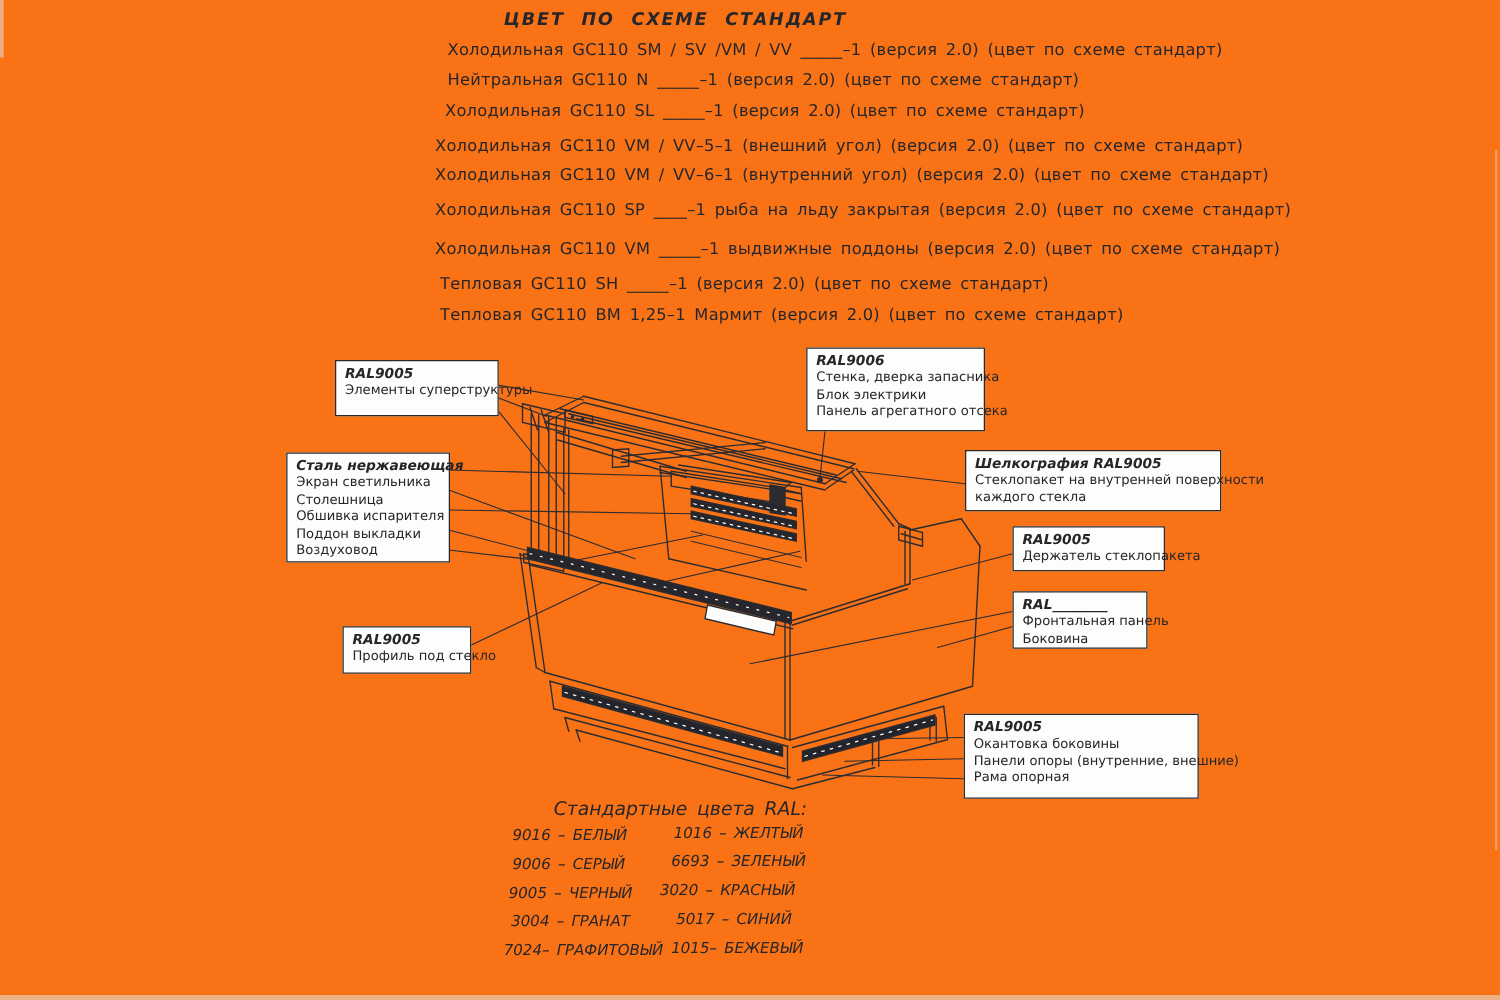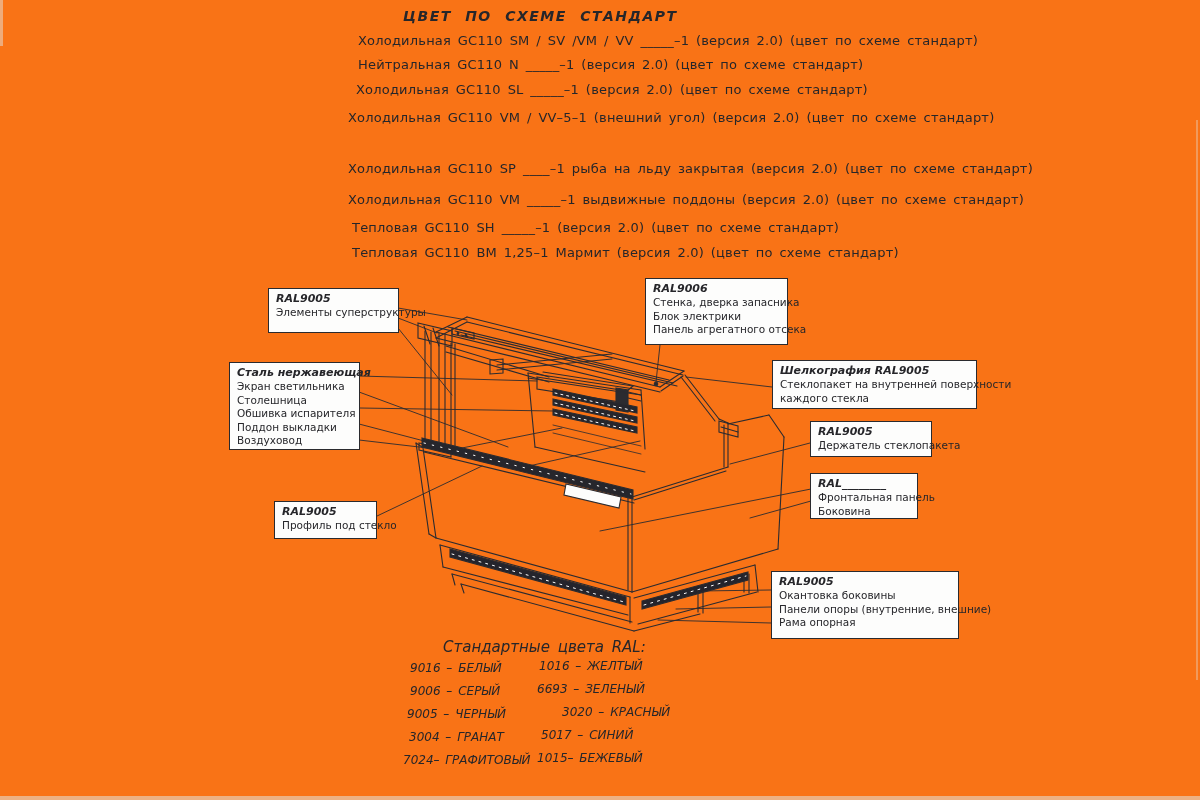--- a/index.html
+++ b/index.html
@@ -175,20 +175,21 @@
       </g>
     </g>
   </svg>
 
   <div class="doc-title" style="left:403px;top:8px">ЦВЕТ ПО СХЕМЕ СТАНДАРТ</div>
 
   <div class="pline" style="left:358px;top:33px">Холодильная GC110 SM / SV /VM / VV _____–1  (версия 2.0) (цвет по схеме стандарт)</div>
   <div class="pline" style="left:358px;top:57px">Нейтральная GC110 N _____–1  (версия 2.0) (цвет по схеме стандарт)</div>
   <div class="pline" style="left:356px;top:82px">Холодильная GC110 SL _____–1  (версия 2.0) (цвет по схеме стандарт)</div>
   <div class="pline" style="left:348px;top:110px">Холодильная GC110 VM / VV–5–1 (внешний угол)  (версия 2.0) (цвет по схеме стандарт)</div>
+  <div class="pline" style="left:348px;top:133px">Холодильная GC110 VM / VV–6–1 (внутренний угол)  (версия 2.0) (цвет по схеме стандарт)</div>
   <div class="pline" style="left:348px;top:161px">Холодильная GC110 SP ____–1 рыба на льду закрытая  (версия 2.0) (цвет по схеме стандарт)</div>
   <div class="pline" style="left:348px;top:192px">Холодильная GC110 VM  _____–1 выдвижные поддоны (версия 2.0) (цвет по схеме стандарт)</div>
   <div class="pline" style="left:352px;top:220px">Тепловая GC110 SH  _____–1 (версия 2.0) (цвет по схеме стандарт)</div>
   <div class="pline" style="left:352px;top:245px">Тепловая GC110 ВМ 1,25–1 Мармит (версия 2.0) (цвет по схеме стандарт)</div>
 
   <div class="callout" style="left:268px;top:288px;width:131px;height:45px">
     <div class="ct">RAL9005</div>
     <div class="cl">Элементы суперструктуры</div>
   </div>
 
@@ -240,21 +241,21 @@
   <div class="legend-title" style="left:443px;top:638px">Стандартные цвета RAL:</div>
 
   <div class="legend-item" style="left:410px;top:661px">9016 – БЕЛЫЙ</div>
   <div class="legend-item" style="left:410px;top:684px">9006 – СЕРЫЙ</div>
   <div class="legend-item" style="left:407px;top:707px">9005 – ЧЕРНЫЙ</div>
   <div class="legend-item" style="left:409px;top:730px">3004 – ГРАНАТ</div>
   <div class="legend-item" style="left:403px;top:753px">7024– ГРАФИТОВЫЙ</div>
 
   <div class="legend-item" style="left:539px;top:659px">1016 – ЖЕЛТЫЙ</div>
   <div class="legend-item" style="left:537px;top:682px">6693 – ЗЕЛЕНЫЙ</div>
-  <div class="legend-item" style="left:562px;top:705px">3020 – КРАСНЫЙ</div>
+  <div class="legend-item" style="left:528px;top:705px">3020 – КРАСНЫЙ</div>
   <div class="legend-item" style="left:541px;top:728px">5017 – СИНИЙ</div>
   <div class="legend-item" style="left:537px;top:751px">1015– БЕЖЕВЫЙ</div>
 
   <div class="scan-edge" style="left:0;top:796px;width:1200px;height:4px;opacity:.55"></div>
   <div class="scan-edge" style="left:0;top:0;width:3px;height:46px;opacity:.5"></div>
   <div class="scan-edge" style="left:1196px;top:120px;width:2px;height:560px;opacity:.35"></div>
 
 </div>
 
 </body></html>

